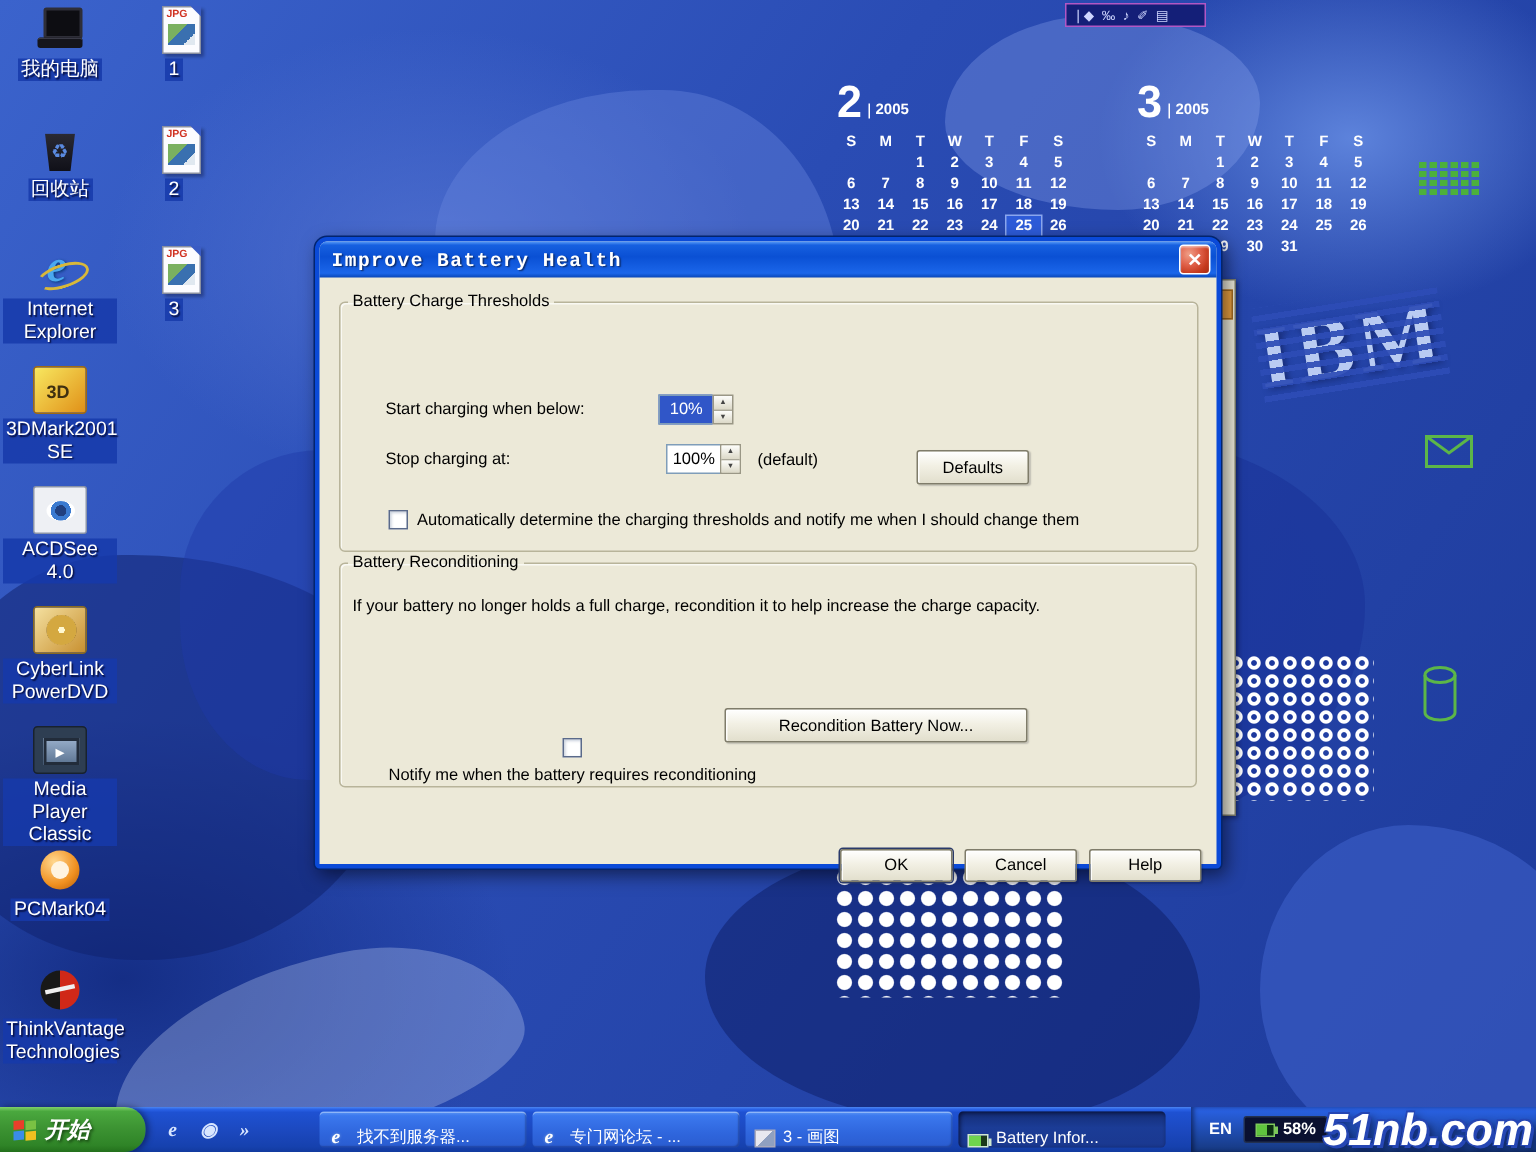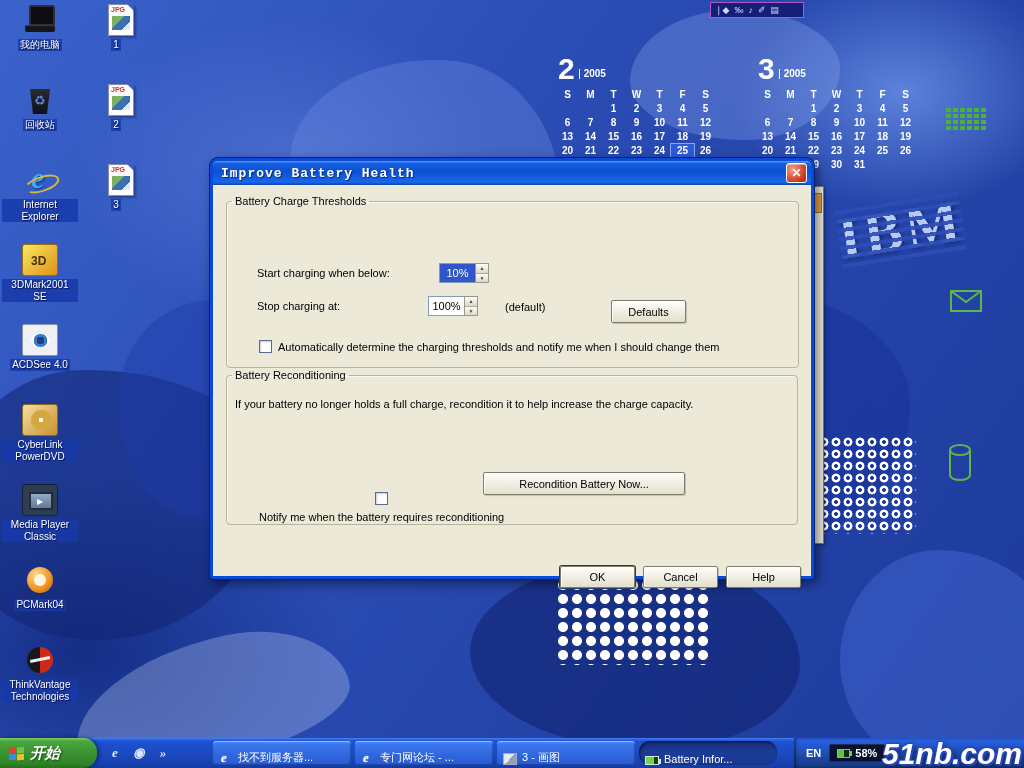--- a/index.html
+++ b/index.html
@@ -64,21 +64,21 @@
   .deskband{position:absolute;left:710px;top:2px;width:94px;height:16px;z-index:2;
     background:#141f78;border:1px solid #b257c4;display:flex;align-items:center;gap:5px;padding:0 4px;}
   .db-ic{font-size:9px;line-height:14px;color:#cfd6ff;}
 
   
   .icon-col{position:absolute;z-index:2;display:flex;flex-direction:column;}
   .col-main{left:2px;top:4px;width:76px;}
   .col-files{left:86px;top:4px;width:60px;}
   .dicon{height:80px;display:flex;flex-direction:column;align-items:center;}
   .ico{position:relative;width:36px;height:32px;flex:0 0 32px;margin-bottom:3px;}
-  .dlabel{font-size:10px;color:#fff;text-align:center;line-height:1.15;max-width:76px;
+  .dlabel{font-size:13px;color:#fff;text-align:center;line-height:1.15;max-width:76px;
     background:rgba(22,58,170,.85);padding:0 2px;text-shadow:1px 1px 1px rgba(0,0,30,.8);}
 
   .i-laptop::before{content:"";position:absolute;left:7px;top:1px;width:22px;height:17px;background:#0d0d12;border:2px solid #2e2e38;border-radius:2px;}
   .i-laptop::after{content:"";position:absolute;left:3px;top:21px;width:30px;height:7px;background:#15151c;border-radius:2px;box-shadow:inset 0 1px 0 #3a3a46;}
   .i-recycle::before{content:"";position:absolute;left:8px;top:5px;width:20px;height:25px;background:linear-gradient(180deg,#2a2a34,#101018);clip-path:polygon(0 0,100% 0,85% 100%,15% 100%);}
   .i-recycle::after{content:"♻";position:absolute;left:12px;top:9px;font-size:13px;color:#5a8ae0;}
   .i-ie::before{content:"e";position:absolute;left:9px;top:-3px;font:bold italic 30px "Liberation Serif",serif;color:#4aa8f0;text-shadow:1px 1px 2px #083a7a;}
   .i-ie::after{content:"";position:absolute;left:2px;top:12px;width:32px;height:12px;border:2px solid #d8b83a;border-left-color:transparent;border-radius:50%;transform:rotate(-18deg);}
   .i-mark3d{background:linear-gradient(135deg,#f8e860,#e09018);border-radius:3px;border:1px solid #a06a10;}
   .i-mark3d::before{content:"3D";position:absolute;left:8px;top:9px;font:bold 12px "Liberation Sans",sans-serif;color:#403010;}
@@ -118,21 +118,21 @@
   fieldset{position:absolute;border:1px solid #b8b49a;border-radius:4px;min-inline-size:0;
     box-shadow:inset 1px 1px 0 rgba(255,255,255,.7);}
   legend{font-size:11px;padding:0 3px;margin-left:5px;color:#000;}
   .g1{left:13px;top:10px;width:573px;height:173px;}
   .g2{left:13px;top:184px;width:572px;height:156px;}
   .desc{position:absolute;left:8px;top:17px;width:556px;line-height:1.25;}
   .lbl-start{position:absolute;left:30px;top:60px;}
   .lbl-stop{position:absolute;left:30px;top:93px;}
   .spin{position:absolute;display:flex;height:20px;}
   .spin1{left:212px;top:56px;}
-  .spin2{left:201px;top:89px;text-align:center;}
+  .spin2{left:217px;top:89px;text-align:center;}
   .spin-val{width:36px;height:20px;border:1px solid #7f9db9;border-right:none;background:#fff;
     display:flex;align-items:center;justify-content:center;font-size:11px;}
   .spin-val.sel{background:#3056c8;color:#fff;}
   .spin-btns{width:14px;display:flex;flex-direction:column;border:1px solid #9a9786;}
   .sb{flex:1;display:flex;align-items:center;justify-content:center;background:linear-gradient(#fdfdfb,#dcd9c8);color:#444;}
   .sb.up::before{content:"▲";font-size:5px;}
   .sb.dn::before{content:"▼";font-size:5px;}
   .sb.up{border-bottom:1px solid #aaa89a;}
   .default-note{position:absolute;left:278px;top:94px;}
   .btn{display:flex;align-items:center;justify-content:center;height:23px;font-size:11px;color:#000;
@@ -157,21 +157,21 @@
     border-radius:0 14px 14px 0;box-shadow:2px 0 4px rgba(0,0,20,.45);}
   .winflag{width:17px;height:16px;position:relative;flex:0 0 17px;}
   .winflag::before{content:"";position:absolute;left:1px;top:2px;width:7px;height:6px;background:#e8402a;transform:skewY(-6deg);
     box-shadow:8px 1px #7ac143,0 7px #3a8ce8,8px 8px #f0c020;}
   .quick{flex:0 0 112px;display:flex;align-items:center;gap:8px;padding:0 10px;}
   .q-ic{color:#d8e6ff;font:bold italic 13px "Liberation Serif",serif;width:16px;text-align:center;}
   .tasks{flex:1;display:flex;gap:4px;padding:3px 4px;min-width:0;}
   .taskbtn{width:138px;flex:0 0 138px;display:flex;align-items:flex-end;gap:5px;padding:0 6px;border-radius:3px;
     color:#fff;font-size:11px;background:linear-gradient(180deg,#5a95f6 0%,#3b78ee 12%,#2f66dd 60%,#2a5cd0 100%);
     box-shadow:inset 0 1px 0 rgba(255,255,255,.35),inset -1px -1px 1px rgba(0,0,30,.25);}
-  .taskbtn.active{background:linear-gradient(180deg,#142d76,#1b3c96 45%,#1a3890);box-shadow:inset 1px 1px 3px rgba(0,0,20,.65);border-radius:11px;}
+  .taskbtn.active{background:linear-gradient(180deg,#142d76,#1b3c96 45%,#1a3890);box-shadow:inset 1px 1px 3px rgba(0,0,20,.65);}
   .tlabel{white-space:nowrap;overflow:hidden;}
   .ticon{flex:0 0 14px;height:12px;position:relative;}
   .t-ie::before{content:"e";position:absolute;left:2px;top:-3px;font:bold italic 13px "Liberation Serif",serif;color:#fff;text-shadow:0 0 2px #88aadd;}
   .t-paint{background:linear-gradient(135deg,#e8e8f0 50%,#90a0c0 50%);border:1px solid #aab;}
   .t-battery{width:14px;height:9px;border:1px solid #cfe8d0;background:linear-gradient(90deg,#6fd44e 68%,#1a3a1a 68%);}
   .t-battery::after{content:"";position:absolute;right:-3px;top:2px;width:2px;height:5px;background:#cfe8d0;}
   .tray{flex:0 0 230px;display:flex;align-items:center;gap:8px;padding-left:12px;
     background:linear-gradient(180deg,#2a63e8,#16387e);box-shadow:inset 2px 0 3px rgba(0,0,20,.45);margin-left:38px;}
   .lang{color:#fff;font-size:11px;font-weight:bold;}
   .batt{display:flex;align-items:center;gap:5px;background:#0a1030;border:1px solid #223050;border-radius:2px;

